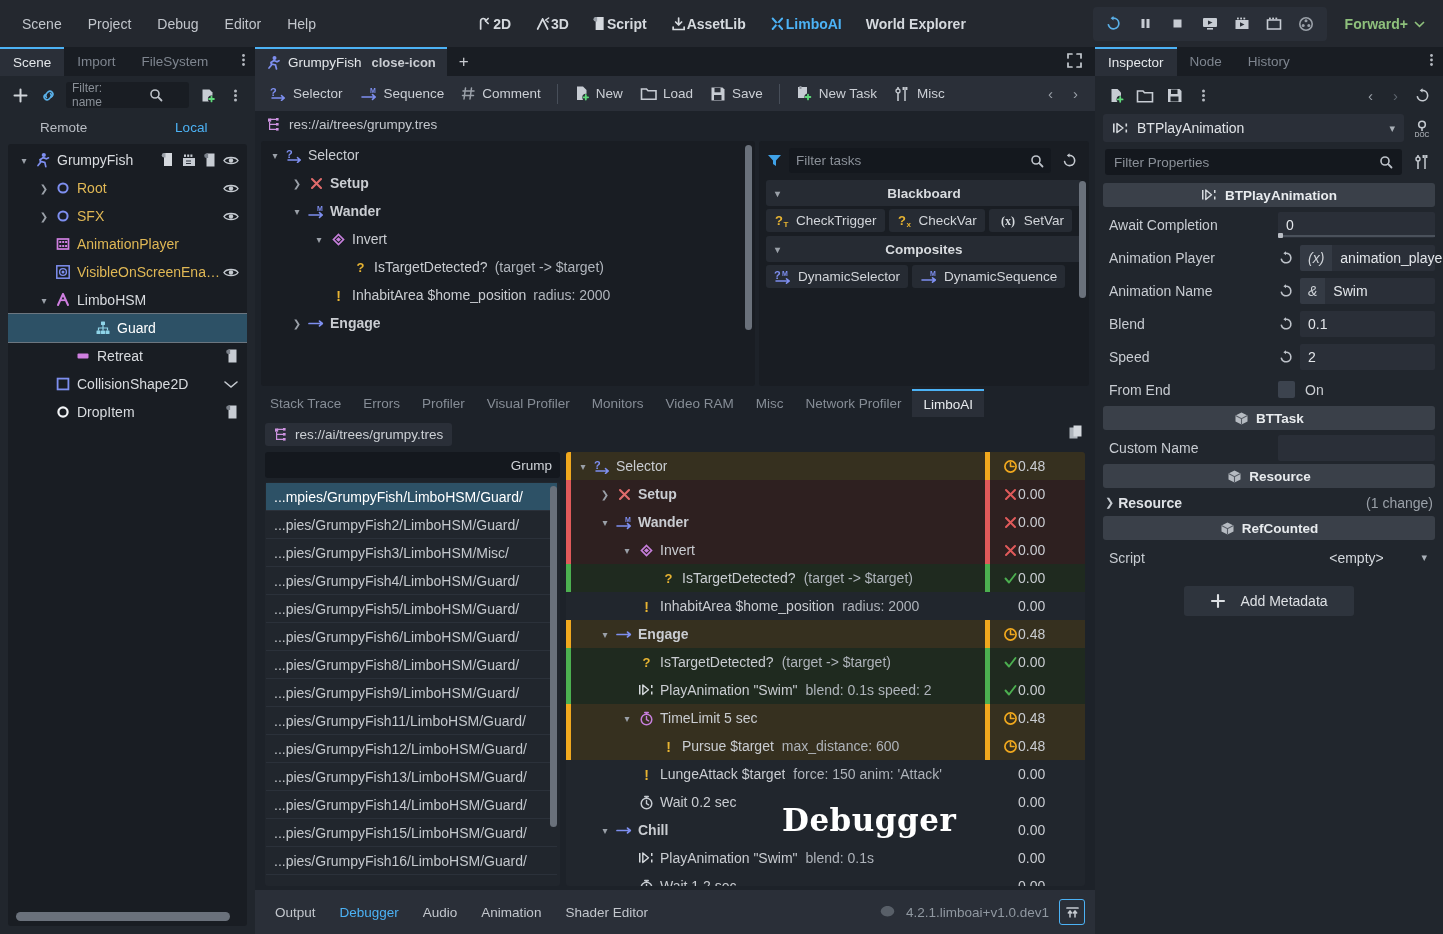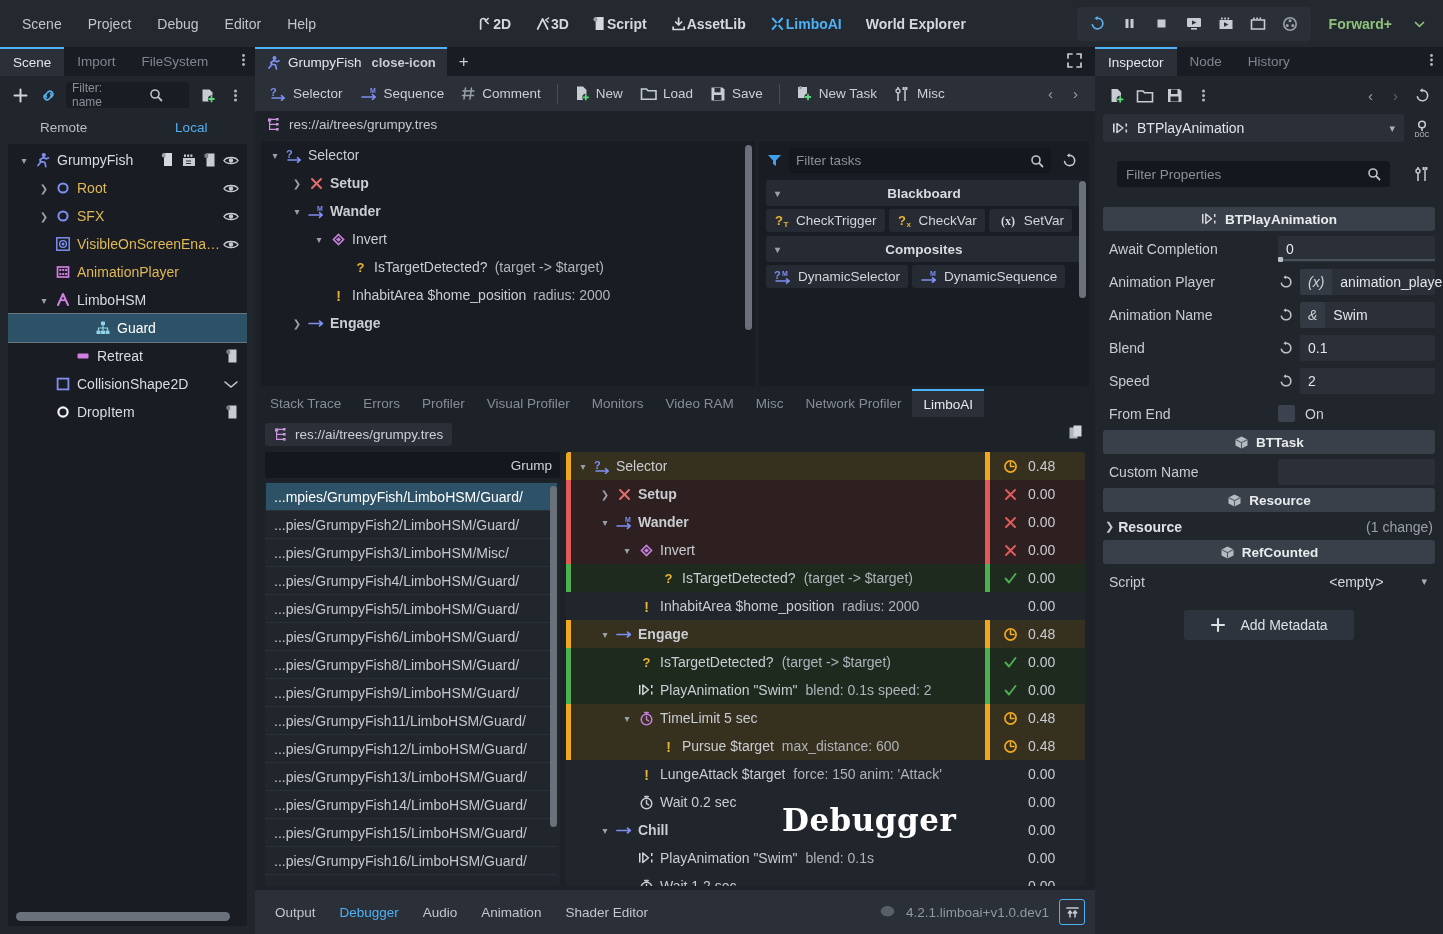--- a/index.html
+++ b/index.html
@@ -39,21 +39,21 @@
   }
   .playgroup {
     display: flex; align-items: center; gap: 2px; background: #2a2f38; border-radius: 4px;
     padding: 3px 6px;
   }
   .pbtn {
     width: 30px; height: 28px; display: flex; align-items: center; justify-content: center;
     border-radius: 3px; cursor: pointer;
   }
   .forward-btn {
-    display: flex; align-items: center; gap: 22px; margin-left: 12px;
+    display: flex; align-items: center; gap: 6px; margin-left: 12px;
     color: #8ec07c; font-size: 14px; font-weight: bold; cursor: pointer; padding: 4px 6px; border-radius: 3px;
   }
 
   
   .body-row { display: flex; flex: 1 1 auto; min-height: 0; }
 
   
   .left-dock { width: 255px; background: #21262d; display: flex; flex-direction: column; flex: 0 0 255px; }
   .dock-tabs {
     display: flex; align-items: flex-end; background: #191d23; height: 29px; position: relative;
@@ -194,21 +194,21 @@
     flex: 1 1 auto; background: #21262d; border-radius: 3px; position: relative;
     overflow: hidden; display: flex; flex-direction: column; min-width: 0;
   }
   .drow { display: flex; align-items: stretch; height: 28px; position: relative; cursor: pointer; }
   .drow .statusbar-l { width: 5px; flex: 0 0 5px; }
   .drow .dcontent {
     flex: 1 1 auto; display: flex; align-items: center; font-size: 14px; padding-left: 4px; min-width: 0;
   }
   .drow .statusbar-r { width: 5px; flex: 0 0 5px; }
   .drow .delapsed {
-    flex: 0 0 95px; display: flex; align-items: center; gap: 10px; padding-left: 13px; font-size: 14px;
+    flex: 0 0 95px; display: flex; align-items: center; padding-left: 13px; font-size: 14px;
     color: #c9ccd1;
   }
   .drow .bold { font-weight: bold; }
   .watermark {
     position: absolute; left: 216px; top: 350px; font-family: "DejaVu Serif", serif;
     font-size: 31px; font-weight: bold; color: #ffffff; letter-spacing: 0.5px; pointer-events: none;
   }
 
   .status-bottom {
     height: 44px; flex: 0 0 44px; background: #2a2f38; display: flex; align-items: center;
@@ -533,39 +533,20 @@
               </span>
             </div>
             <div class="tree-row" style="padding-left: 28px;">
               <span class="twisty">❯</span>
               <span class="tree-icon">
                 <svg width="16" height="16" viewBox="0 0 16 16">
                   <circle cx="8" cy="8" r="4.6" fill="none" stroke="#7e8ff0" stroke-width="2"></circle>
                 </svg>
               </span>
               <span class="tree-label" style="color: rgb(224, 184, 85);">SFX</span>
-              <span class="tree-suffix">
-                <span class="ic">
-                  <svg width="16" height="13" viewBox="0 0 16 13">
-                    <path d="M1 6.5 C3.3 2.5 12.7 2.5 15 6.5 C12.7 10.5 3.3 10.5 1 6.5 Z" fill="none" stroke="#c5cad0" stroke-width="1.5"></path>
-                    <circle cx="8" cy="6.5" r="2.2" fill="#c5cad0"></circle>
-                  </svg>
-                </span>
-              </span>
-            </div>
-            <div class="tree-row" style="padding-left: 28px;">
-              <span class="twisty"></span>
-              <span class="tree-icon">
-                <svg width="16" height="16" viewBox="0 0 16 16">
-                  <rect x="1.8" y="1.8" width="12.4" height="12.4" fill="none" stroke="#7e8ff0" stroke-width="1.5"></rect>
-                  <circle cx="8" cy="8" r="3.4" fill="none" stroke="#7e8ff0" stroke-width="1.4"></circle>
-                  <circle cx="8" cy="8" r="1.5" fill="#7e8ff0"></circle>
-                </svg>
-              </span>
-              <span class="tree-label" style="color: rgb(224, 184, 85);">VisibleOnScreenEna…</span>
               <span class="tree-suffix">
                 <span class="ic">
                   <svg width="16" height="13" viewBox="0 0 16 13">
                     <path d="M1 6.5 C3.3 2.5 12.7 2.5 15 6.5 C12.7 10.5 3.3 10.5 1 6.5 Z" fill="none" stroke="#c5cad0" stroke-width="1.5"></path>
                     <circle cx="8" cy="6.5" r="2.2" fill="#c5cad0"></circle>
                   </svg>
                 </span>
               </span>
             </div>
             <div class="tree-row" style="padding-left: 28px;">
@@ -575,20 +556,39 @@
                   <rect x="2.5" y="3" width="11" height="10" fill="none" stroke="#cf7fe0" stroke-width="1.7"></rect>
                   <rect x="4.3" y="5" width="2" height="2" fill="#cf7fe0"></rect>
                   <rect x="7.2" y="5" width="2" height="2" fill="#cf7fe0"></rect>
                   <rect x="10.1" y="5" width="2" height="2" fill="#cf7fe0"></rect>
                   <rect x="4.3" y="9" width="2" height="2" fill="#cf7fe0"></rect>
                   <rect x="7.2" y="9" width="2" height="2" fill="#cf7fe0"></rect>
                   <rect x="10.1" y="9" width="2" height="2" fill="#cf7fe0"></rect>
                 </svg>
               </span>
               <span class="tree-label" style="color: rgb(224, 184, 85);">AnimationPlayer</span>
+            </div>
+            <div class="tree-row" style="padding-left: 28px;">
+              <span class="twisty"></span>
+              <span class="tree-icon">
+                <svg width="16" height="16" viewBox="0 0 16 16">
+                  <rect x="1.8" y="1.8" width="12.4" height="12.4" fill="none" stroke="#7e8ff0" stroke-width="1.5"></rect>
+                  <circle cx="8" cy="8" r="3.4" fill="none" stroke="#7e8ff0" stroke-width="1.4"></circle>
+                  <circle cx="8" cy="8" r="1.5" fill="#7e8ff0"></circle>
+                </svg>
+              </span>
+              <span class="tree-label" style="color: rgb(224, 184, 85);">VisibleOnScreenEna…</span>
+              <span class="tree-suffix">
+                <span class="ic">
+                  <svg width="16" height="13" viewBox="0 0 16 13">
+                    <path d="M1 6.5 C3.3 2.5 12.7 2.5 15 6.5 C12.7 10.5 3.3 10.5 1 6.5 Z" fill="none" stroke="#c5cad0" stroke-width="1.5"></path>
+                    <circle cx="8" cy="6.5" r="2.2" fill="#c5cad0"></circle>
+                  </svg>
+                </span>
+              </span>
             </div>
             <div class="tree-row" style="padding-left: 28px;">
               <span class="twisty">▾</span>
               <span class="tree-icon">
                 <svg width="16" height="16" viewBox="0 0 16 16">
                   <path d="M8 2 L3 13 M8 2 L13 13" stroke="#cf7fe0" stroke-width="2" fill="none" stroke-linecap="round"></path>
                   <path d="M5.4 8.2 H10.6" stroke="#cf7fe0" stroke-width="1.8"></path>
                 </svg>
               </span>
               <span class="tree-label" style="color: rgb(216, 219, 223);">LimboHSM</span>
@@ -1464,21 +1464,21 @@
         <span class="tb-icon">
           <svg width="22" height="20" viewBox="0 0 22 20">
               <circle cx="11" cy="6.5" r="3.3" fill="none" stroke="#c5cad0" stroke-width="1.6"></circle>
               <path d="M11 9.8 V13" stroke="#c5cad0" stroke-width="1.6"></path>
               <text x="11" y="19" font-size="6.5" fill="#c5cad0" text-anchor="middle" font-family="Liberation Sans, sans-serif">DOC</text>
             </svg>
         </span>
       </div>
 
       <div class="filter-props-row">
-        <div class="filter-props" style="flex:1;margin:14px;">
+        <div class="filter-props" style="flex:1;margin:2px;">
           <span>Filter Properties</span>
           <span class="ic">
             <svg width="14" height="14" viewBox="0 0 14 14">
                 <circle cx="6" cy="6" r="4" fill="none" stroke="#bdc2c9" stroke-width="1.6"></circle>
                 <path d="M9.2 9.2 L12.5 12.5" stroke="#bdc2c9" stroke-width="1.8" stroke-linecap="round"></path>
               </svg>
           </span>
         </div>
         <span class="tb-icon">
           <svg width="18" height="18" viewBox="0 0 18 18">

